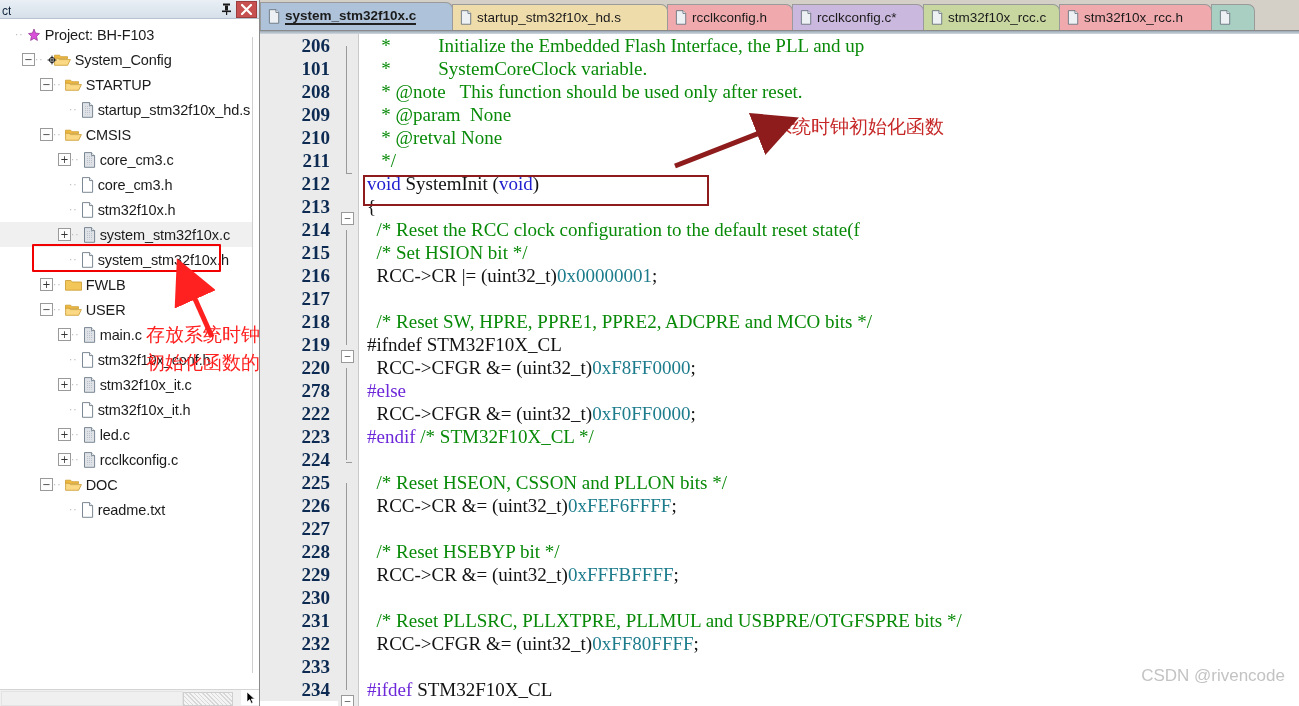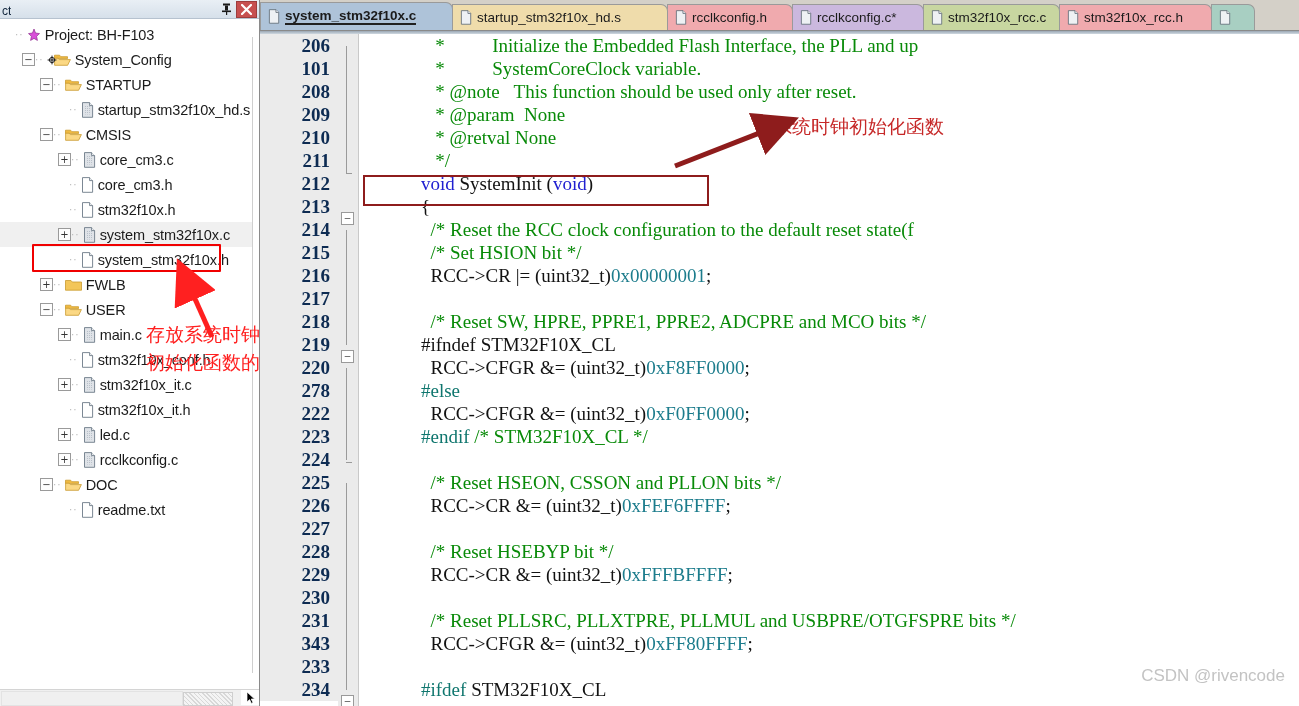--- a/index.html
+++ b/index.html
@@ -149,32 +149,31 @@
     background:#ebebeb;color:#0d2b52;
     font-family:"Liberation Serif", serif;
     font-weight:bold;font-size:19px;box-sizing:border-box;
     user-select:none;
   }
   .foldcol{
     flex:0 0 20px;width:20px;background:#ebebeb;position:relative;
     box-sizing:border-box;
   }
   .codecol{
-    flex:1 1 auto;padding-left:18px;position:relative;
+    flex:1 1 auto;padding-left:9px;position:relative;
     font-family:"Liberation Serif", serif;
     color:#121212;
-    margin-left:45px;
   }
   .gutter-edge{
     position:absolute;left:78px;top:0;bottom:0;width:20px;
     background:#ebebeb;border-right:1px solid #c9c9c9;z-index:0;
   }
   .cm{color:#088a08;}
   .kw{color:#2020d0;}
-  .pre{color:#0f766e;}
+  .pre{color:#6d28d9;}
   .num{color:#1c7c8c;}
   .pl{color:#121212;}
   .fold-box{
     position:absolute;left:3px;top:5px;width:11px;height:11px;
     border:1px solid #9a9a9a;background:#fff;
     display:flex;align-items:center;justify-content:center;
     font-size:9px;line-height:1;color:#444;
     font-family:"DejaVu Sans",sans-serif;cursor:pointer;
   }
   .fold-line{
@@ -648,21 +647,21 @@
           <div class="line"><div class="gutter">222</div><div class="foldcol"><span class="fold-line" style="top:0;height:23px;"></span></div><div class="codecol"><span class="pl">  RCC-&gt;CFGR &amp;= (uint32_t)</span><span class="num">0xF0FF0000</span><span class="pl">;</span></div></div>
           <div class="line"><div class="gutter">223</div><div class="foldcol"><span class="fold-line" style="top:0;height:23px;"></span></div><div class="codecol"><span class="pre">#endif</span><span class="cm"> /* STM32F10X_CL */</span></div></div>
           <div class="line"><div class="gutter">224</div><div class="foldcol"><span class="fold-foot" style="top:2px;"></span></div><div class="codecol"><span class="pl"></span></div></div>
           <div class="line"><div class="gutter">225</div><div class="foldcol"><span class="fold-line" style="top:0;height:23px;"></span></div><div class="codecol"><span class="cm">  /* Reset HSEON, CSSON and PLLON bits */</span></div></div>
           <div class="line"><div class="gutter">226</div><div class="foldcol"><span class="fold-line" style="top:0;height:23px;"></span></div><div class="codecol"><span class="pl">  RCC-&gt;CR &amp;= (uint32_t)</span><span class="num">0xFEF6FFFF</span><span class="pl">;</span></div></div>
           <div class="line"><div class="gutter">227</div><div class="foldcol"><span class="fold-line" style="top:0;height:23px;"></span></div><div class="codecol"><span class="pl"></span></div></div>
           <div class="line"><div class="gutter">228</div><div class="foldcol"><span class="fold-line" style="top:0;height:23px;"></span></div><div class="codecol"><span class="cm">  /* Reset HSEBYP bit */</span></div></div>
           <div class="line"><div class="gutter">229</div><div class="foldcol"><span class="fold-line" style="top:0;height:23px;"></span></div><div class="codecol"><span class="pl">  RCC-&gt;CR &amp;= (uint32_t)</span><span class="num">0xFFFBFFFF</span><span class="pl">;</span></div></div>
           <div class="line"><div class="gutter">230</div><div class="foldcol"><span class="fold-line" style="top:0;height:23px;"></span></div><div class="codecol"><span class="pl"></span></div></div>
           <div class="line"><div class="gutter">231</div><div class="foldcol"><span class="fold-line" style="top:0;height:23px;"></span></div><div class="codecol"><span class="cm">  /* Reset PLLSRC, PLLXTPRE, PLLMUL and USBPRE/OTGFSPRE bits */</span></div></div>
-          <div class="line"><div class="gutter">343</div><div class="foldcol"><span class="fold-line" style="top:0;height:23px;"></span></div><div class="codecol"><span class="pl">  RCC-&gt;CFGR &amp;= (uint32_t)</span><span class="num">0xFF80FFFF</span><span class="pl">;</span></div></div>
+          <div class="line"><div class="gutter">232</div><div class="foldcol"><span class="fold-line" style="top:0;height:23px;"></span></div><div class="codecol"><span class="pl">  RCC-&gt;CFGR &amp;= (uint32_t)</span><span class="num">0xFF80FFFF</span><span class="pl">;</span></div></div>
           <div class="line"><div class="gutter">233</div><div class="foldcol"><span class="fold-line" style="top:0;height:23px;"></span></div><div class="codecol"><span class="pl"></span></div></div>
           <div class="line"><div class="gutter">234</div><div class="foldcol"><span class="fold-box">−</span></div><div class="codecol"><span class="pre">#ifdef</span><span class="pl"> STM32F10X_CL</span></div></div>
         </div>
 
       <div class="code-redbox" style="left:103px;top:144px;width:342px;height:27px;"></div>
 
       <svg class="anno-svg" style="left:0;top:0;width:1040px;height:200px;">
         <defs>
           <marker id="ahDark" markerWidth="9" markerHeight="9" refX="6" refY="4.5" orient="auto">
             <path d="M0,0 L9,4.5 L0,9 z" fill="#8e1c1c"></path>

